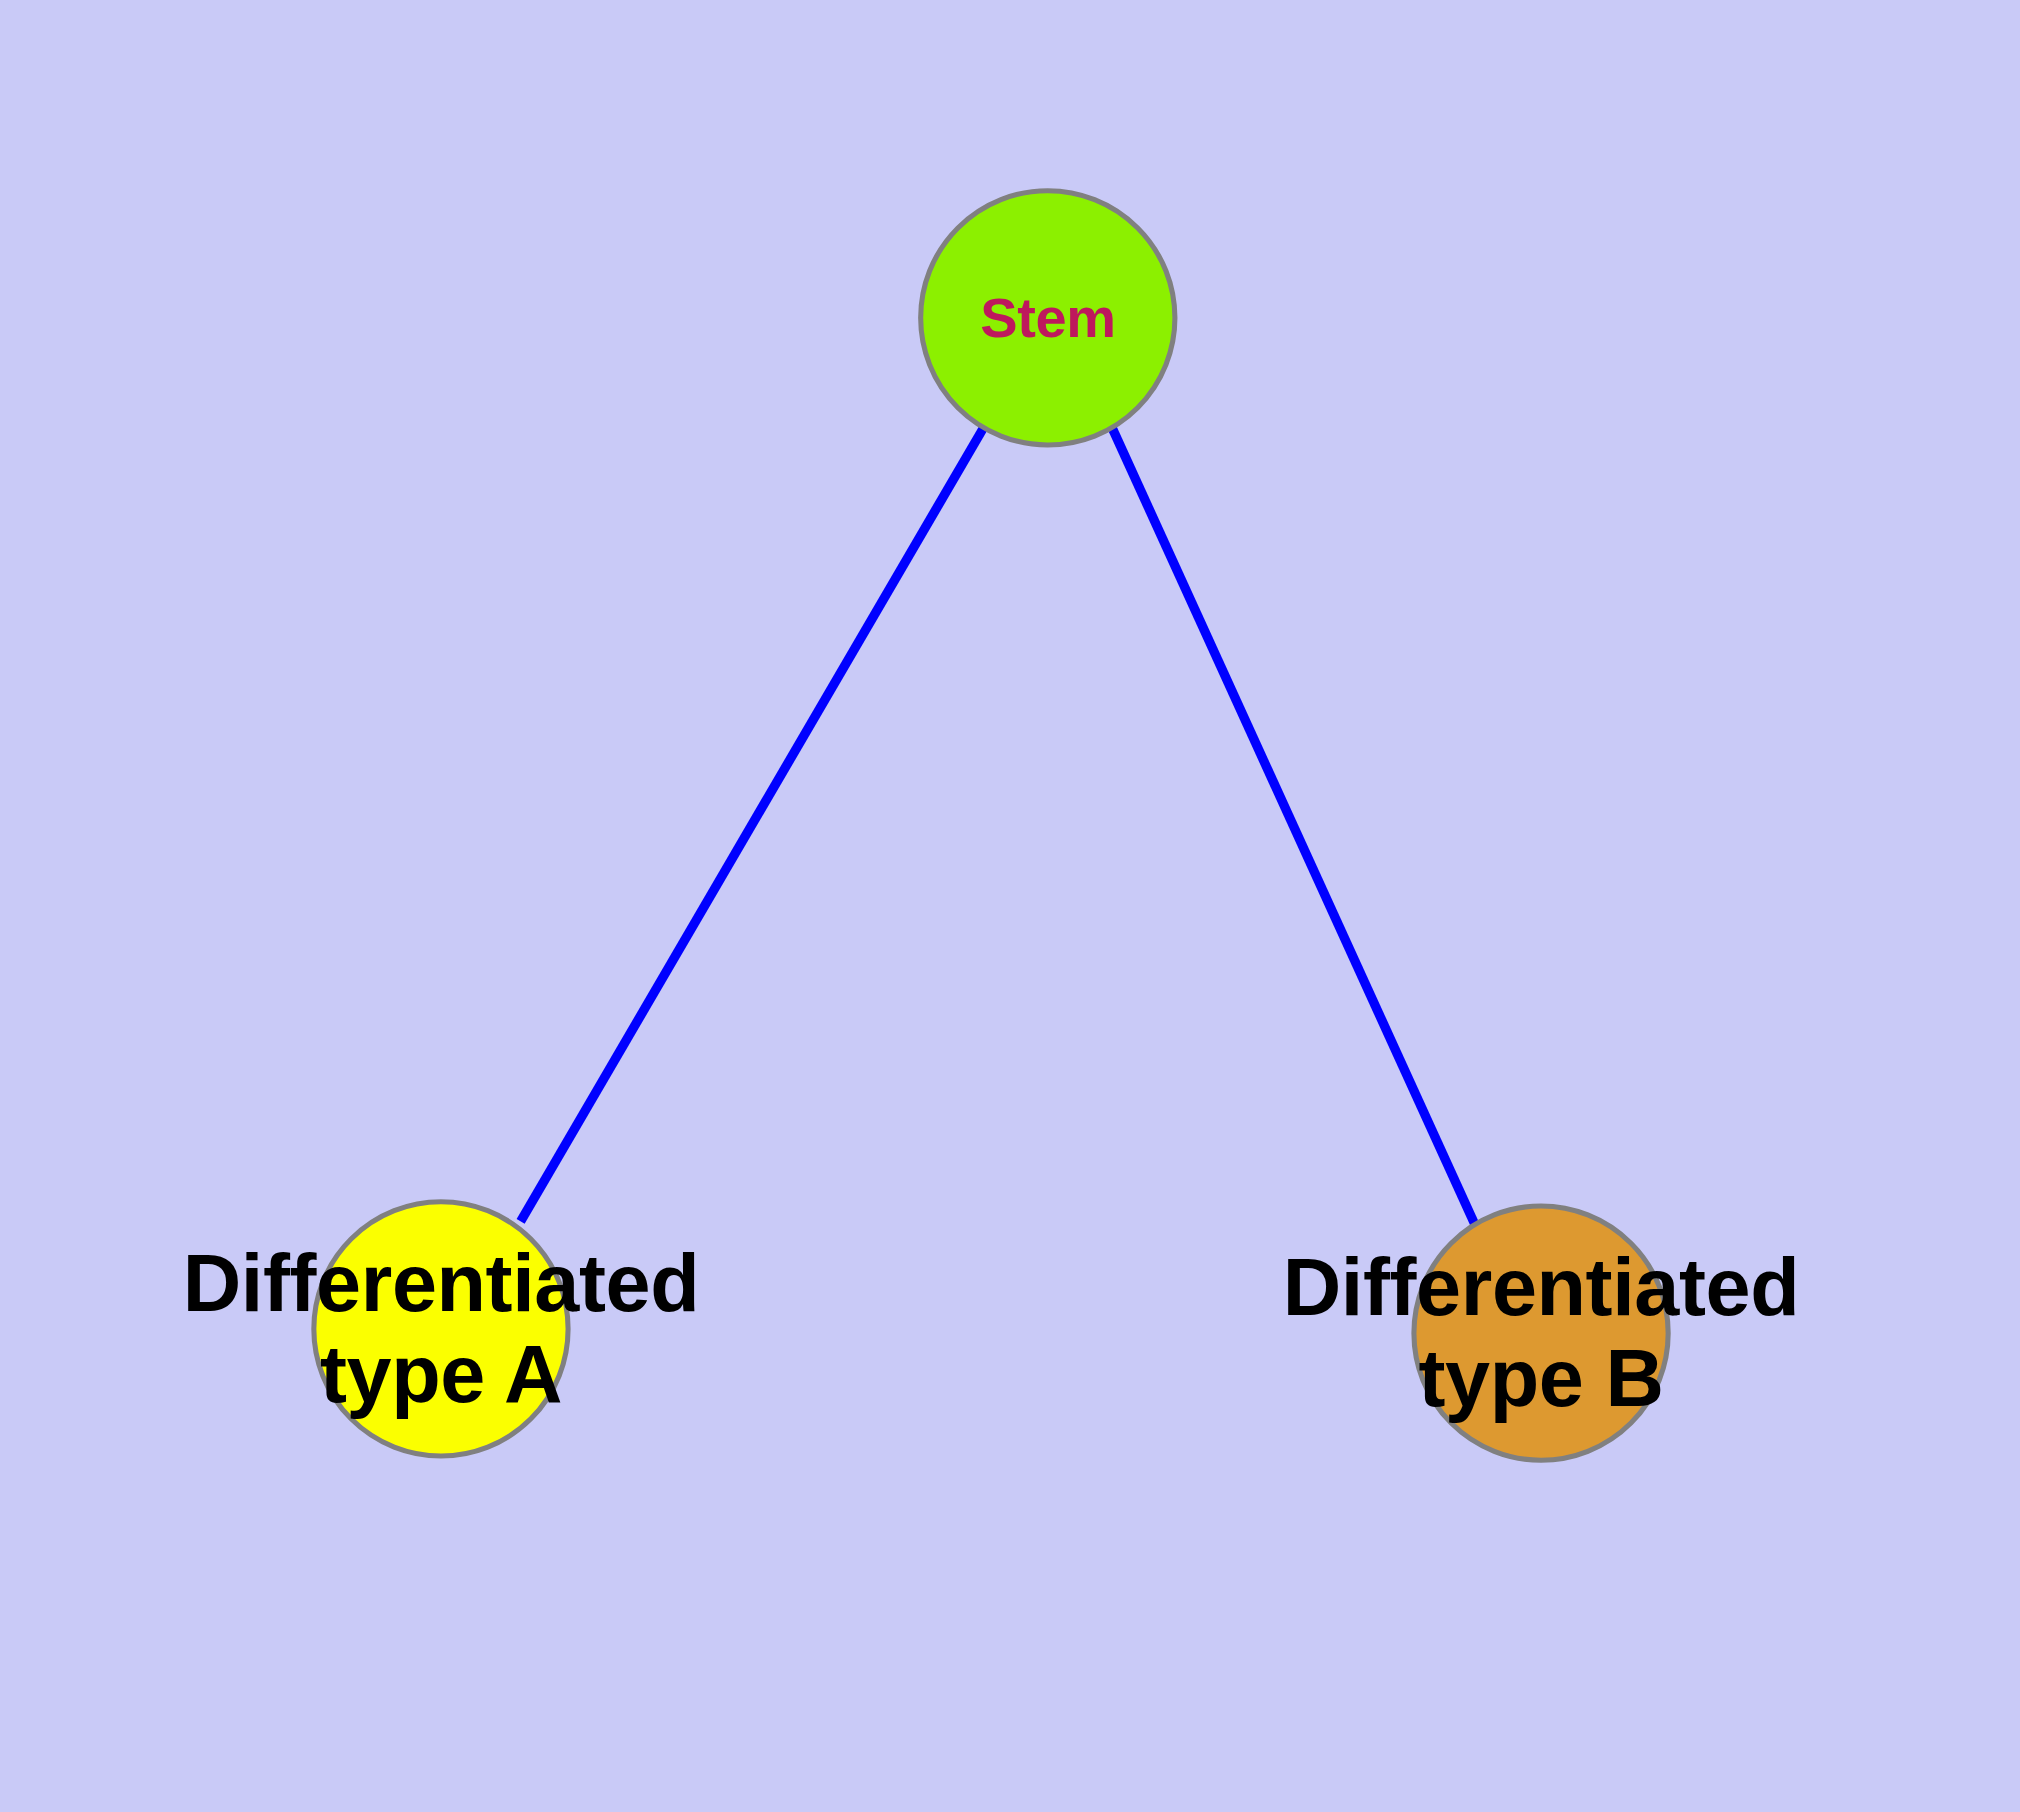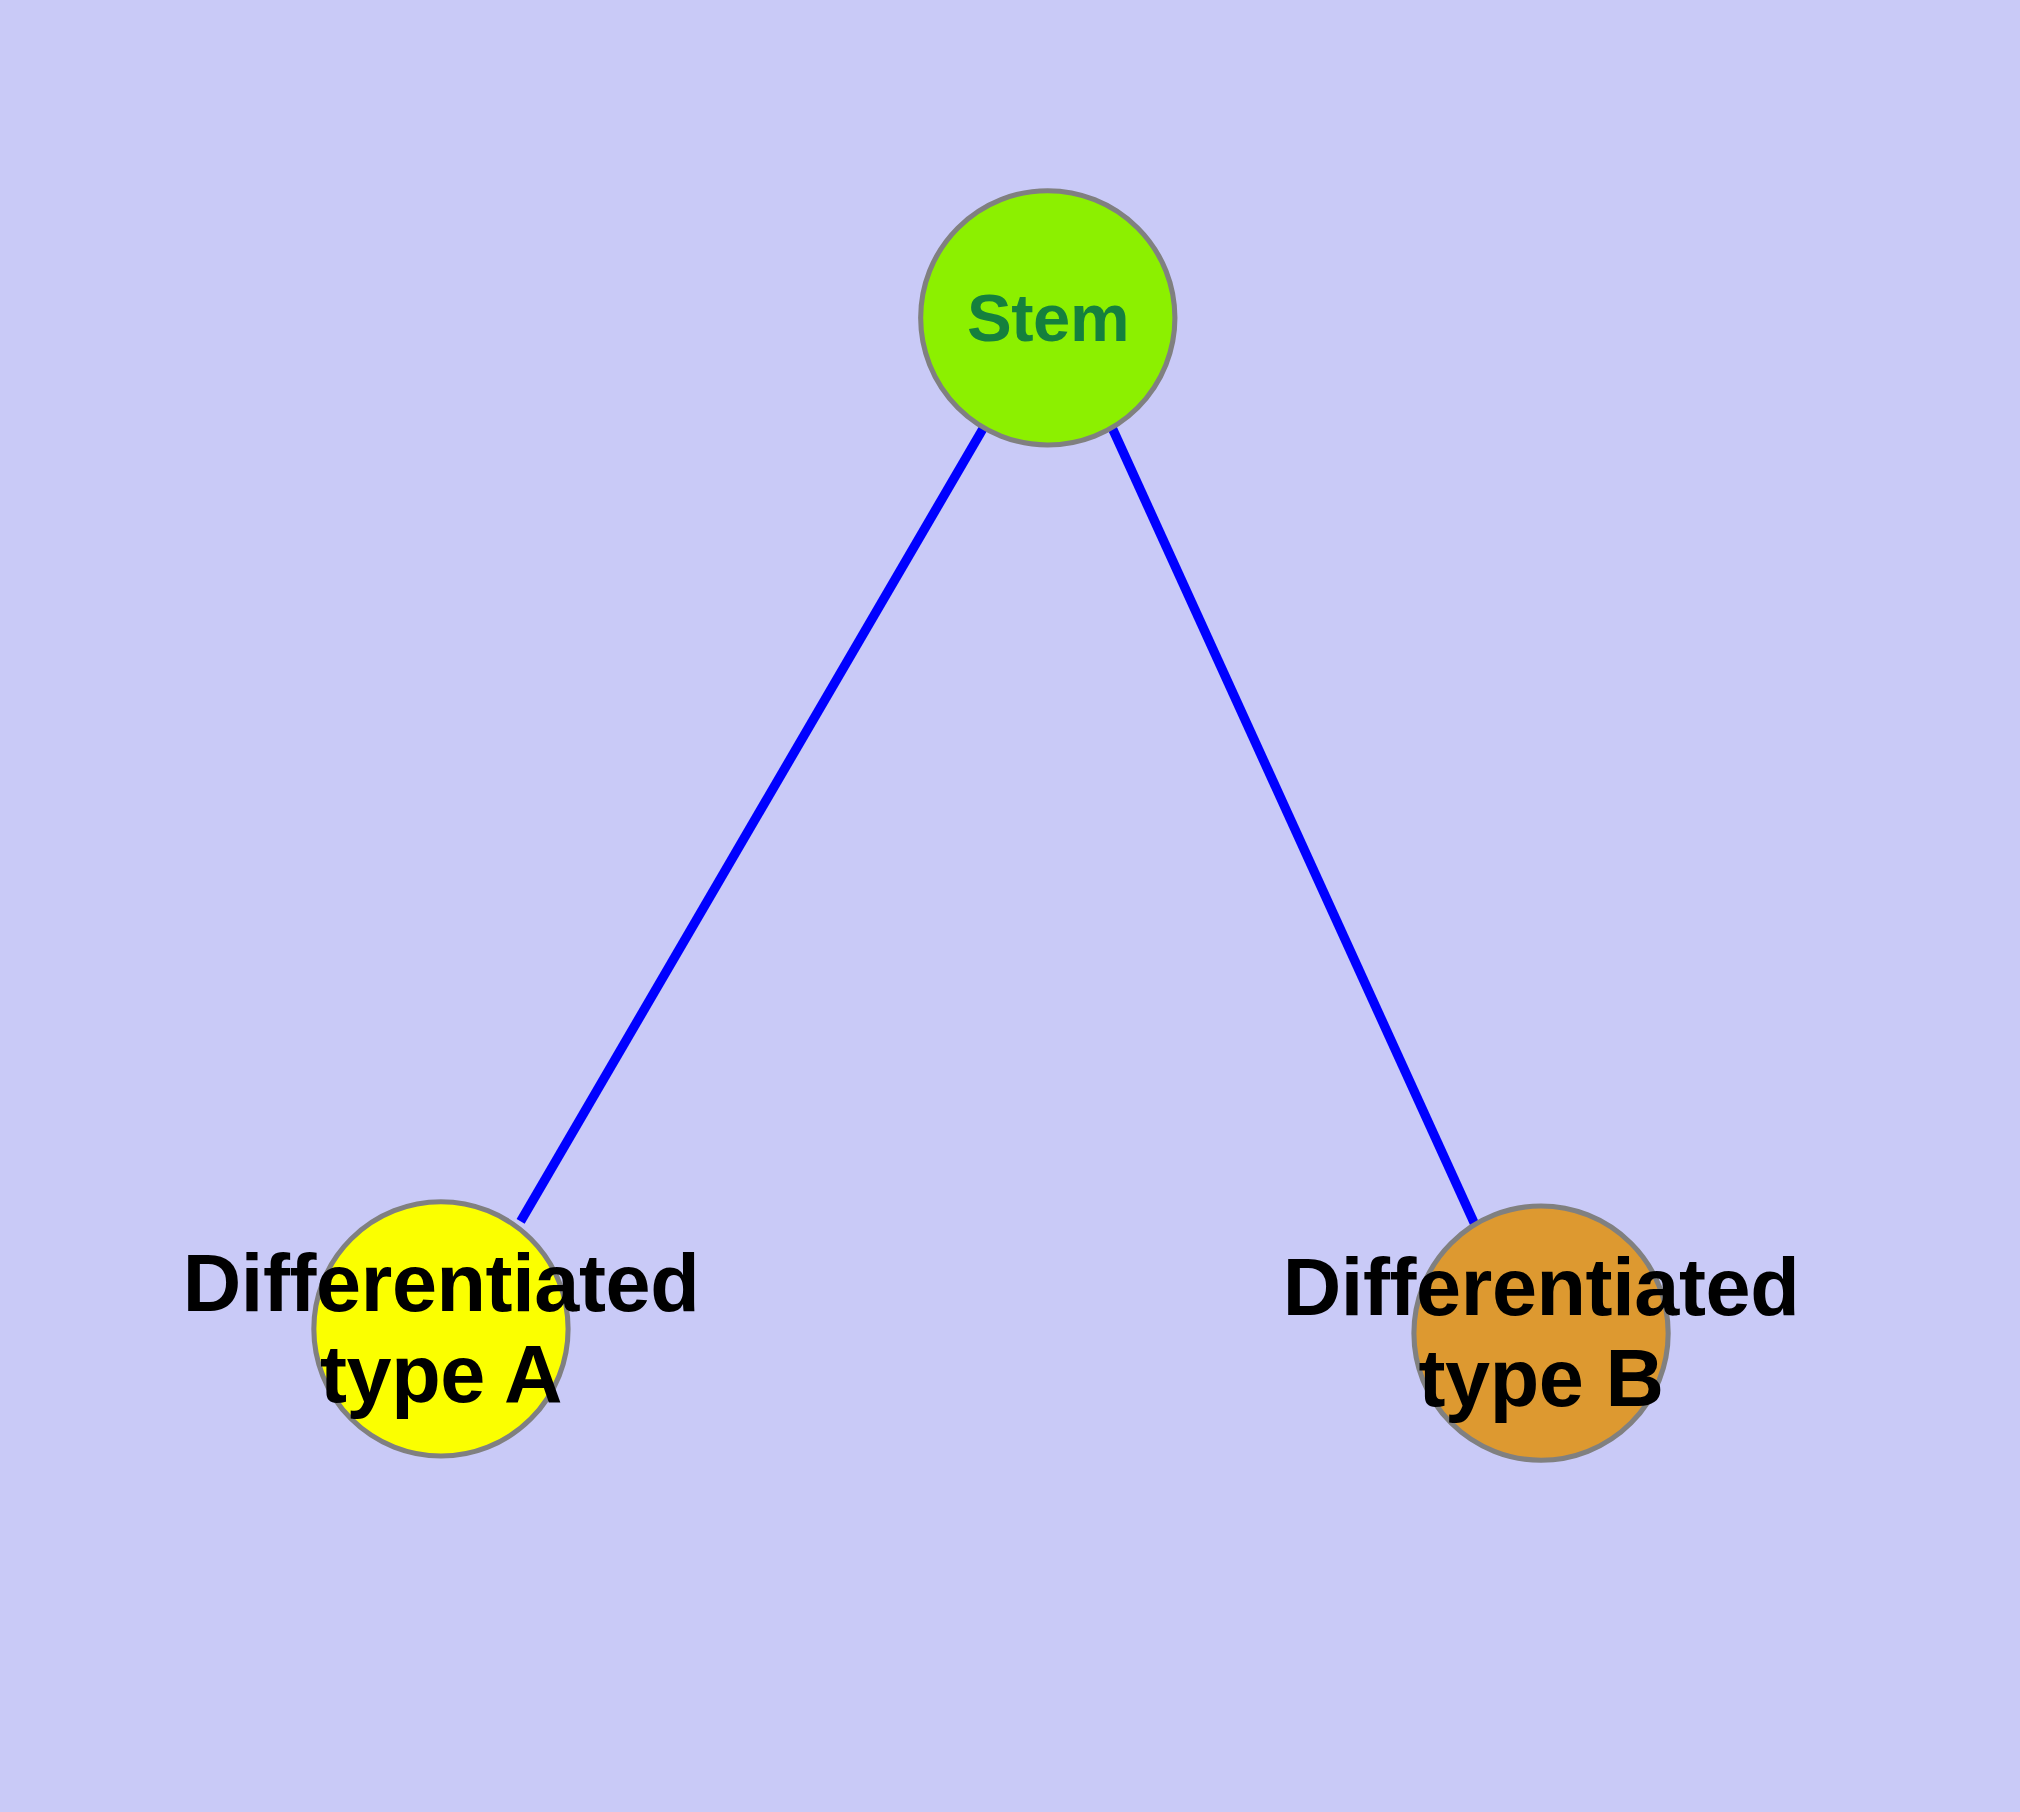--- a/index.html
+++ b/index.html
@@ -53,21 +53,21 @@
         <line x1="1312" y1="505" x2="1740" y2="1445" stroke="#0000ff" stroke-width="11" stroke-linecap="butt"></line>
       </g>
     <g id="nodes-group">
         <circle cx="1236" cy="375" r="150" fill="#8cf000" stroke="#808080" stroke-width="6"></circle>
         <circle cx="520" cy="1568" r="150" fill="#fbff00" stroke="#808080" stroke-width="6"></circle>
         <circle cx="1818" cy="1573" r="150" fill="#dd9930" stroke="#808080" stroke-width="6"></circle>
       </g>
   </svg>
 
   <div id="labels-layer">
-      <div class="node-label" style="left: 1048px; top: 318px; font-size: 67px; color: #15803d;">Stem</div>
+      <div class="node-label" style="left: 1048px; top: 318px; font-size: 56px; color: #be185d;">Stem</div>
       <div class="node-label" style="left: 441px; top: 1329px; font-size: 81px; color: rgb(0, 0, 0);">Differentiated
 type A</div>
       <div class="node-label" style="left: 1541px; top: 1333px; font-size: 81px; color: rgb(0, 0, 0);">Differentiated
 type B</div>
     </div>
 
 </div>
 
 
 </body></html>

